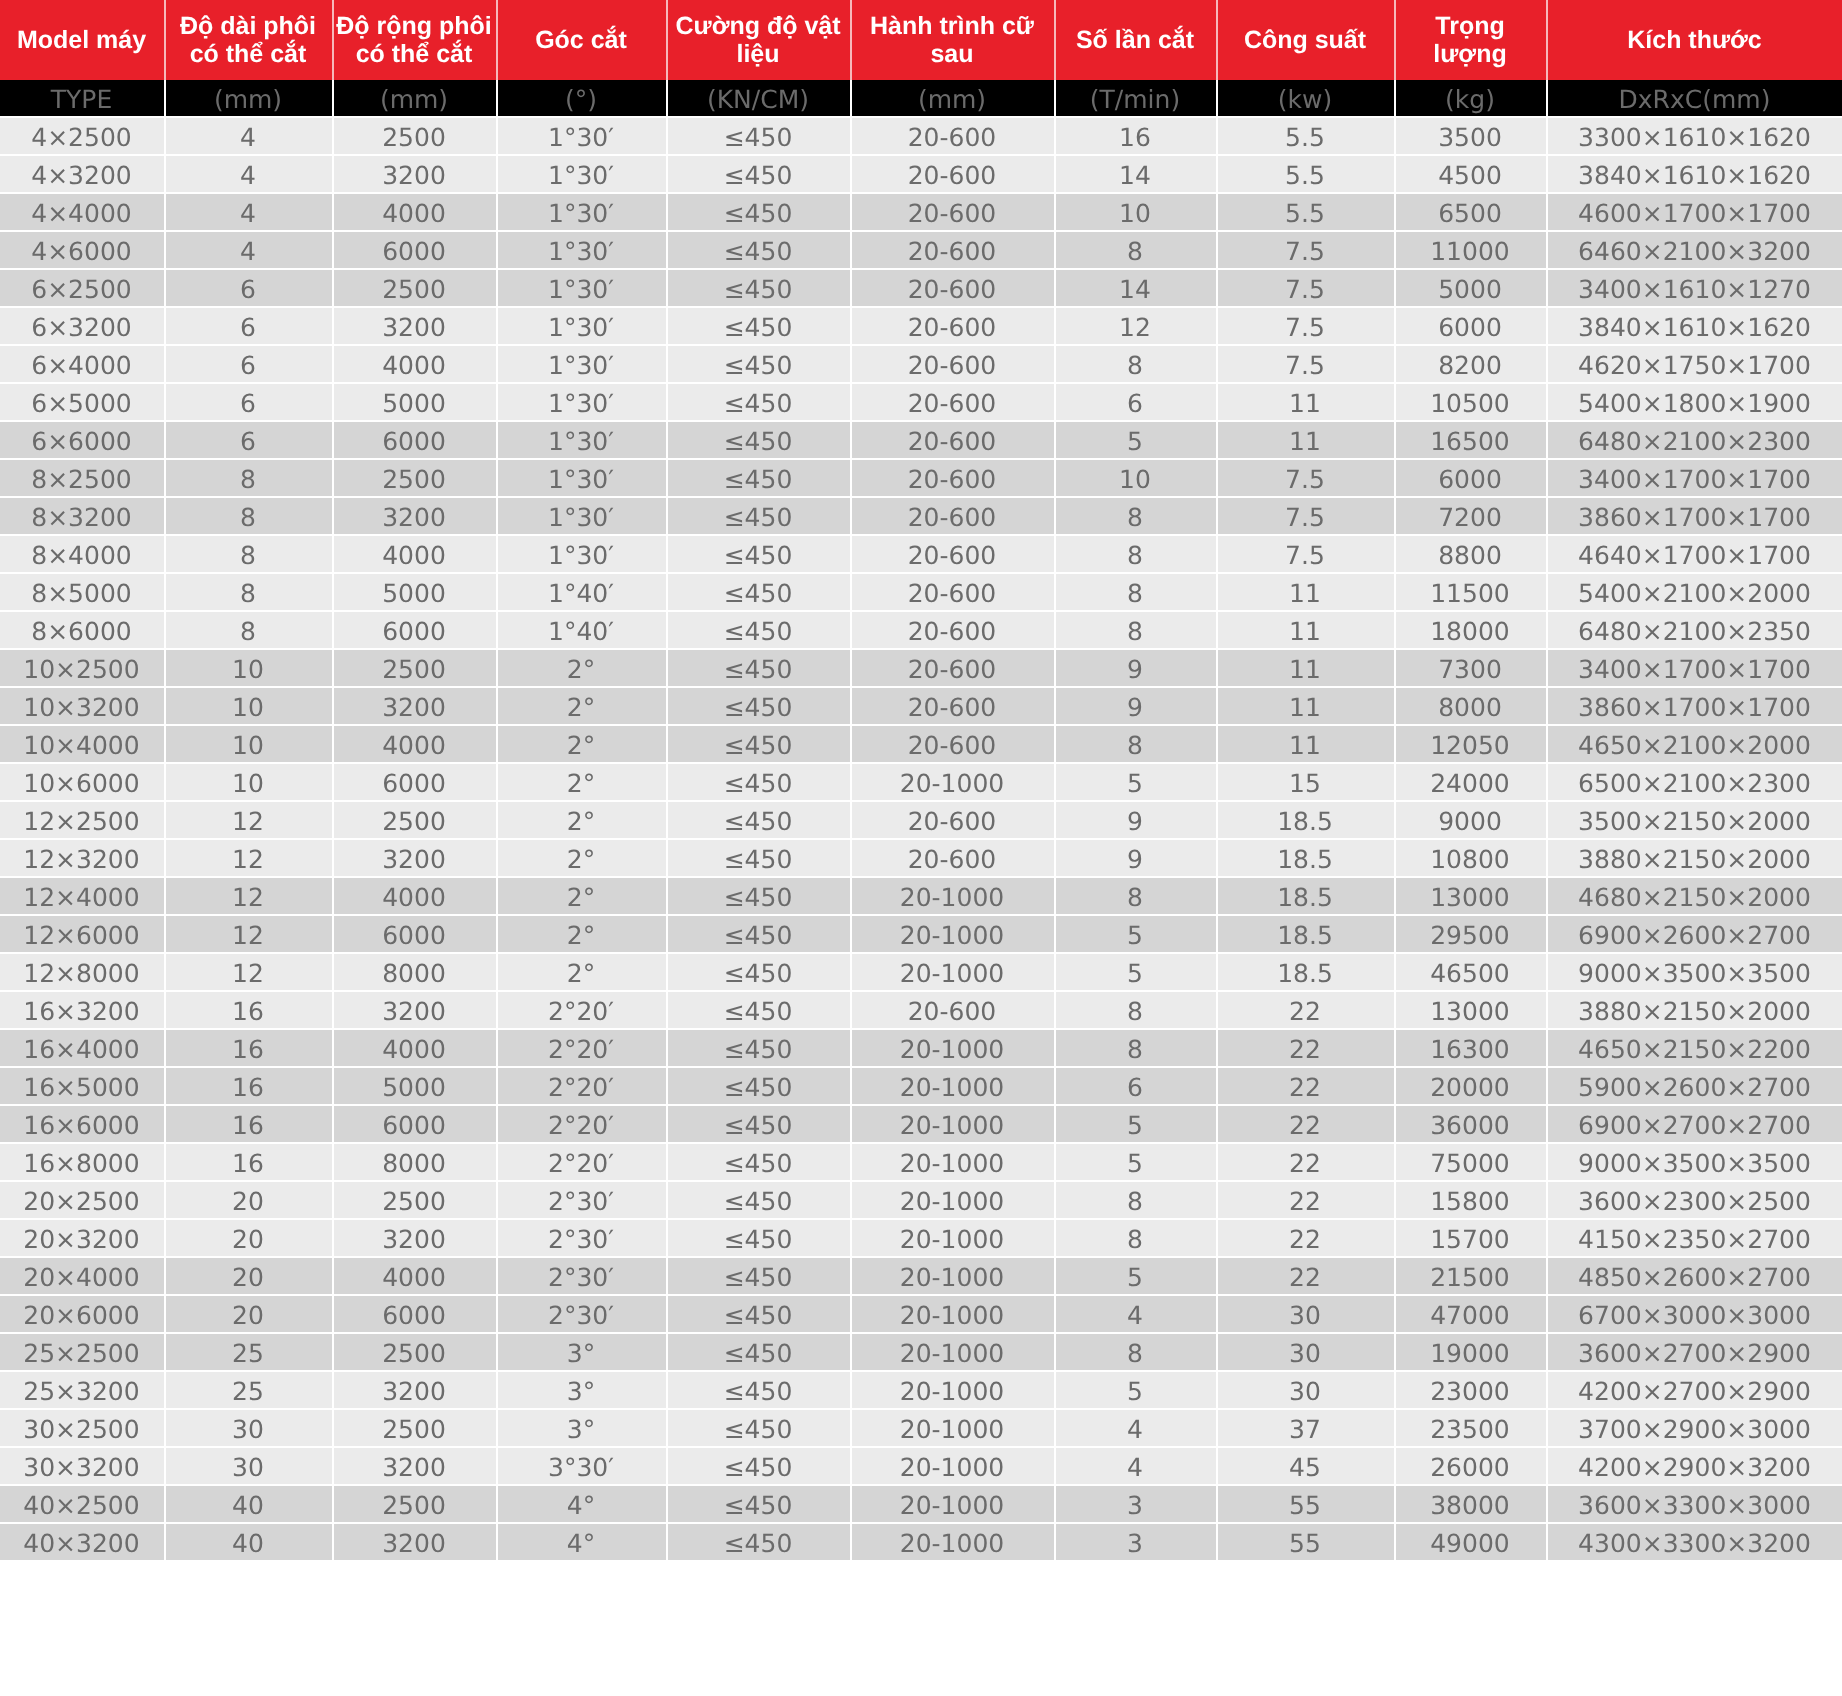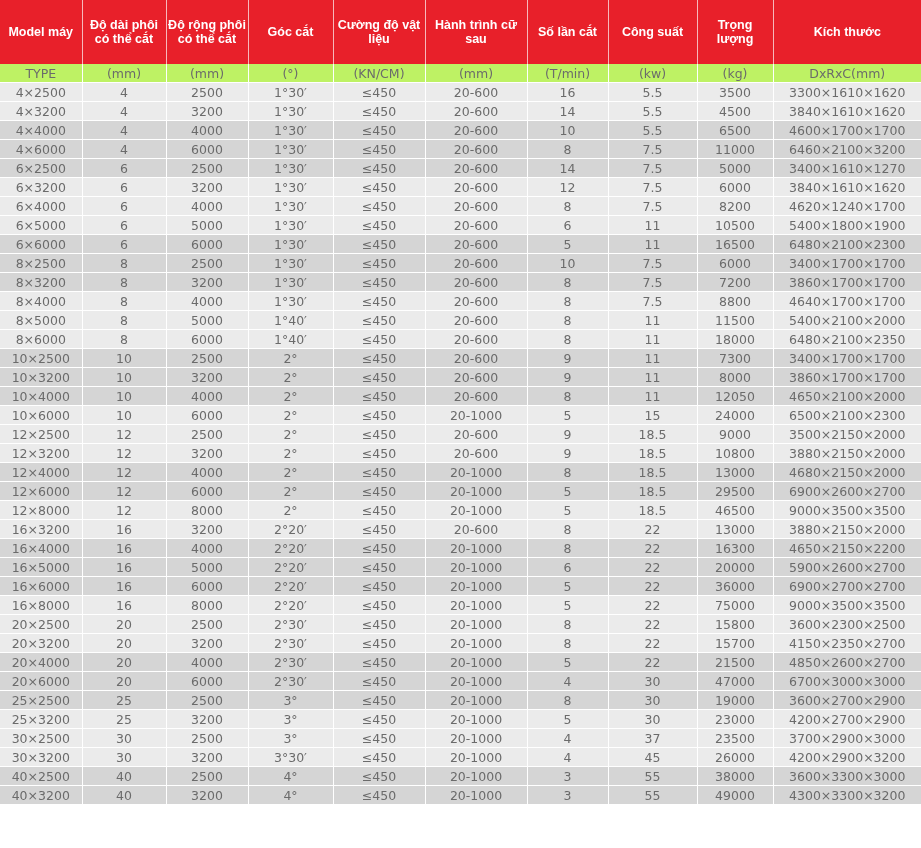--- a/index.html
+++ b/index.html
@@ -11,31 +11,31 @@
   table.spec col.c1 { width: 84px; }
   table.spec col.c2 { width: 82px; }
   table.spec col.c3 { width: 85px; }
   table.spec col.c4 { width: 92px; }
   table.spec col.c5 { width: 102px; }
   table.spec col.c6 { width: 81px; }
   table.spec col.c7 { width: 89px; }
   table.spec col.c8 { width: 76px; }
   table.spec col.c9 { width: 148px; }
   thead th { background: #e8202a; color: #ffffff; font-weight: bold; font-size: 12.5px;
-             line-height: 14px; height: 40px; padding: 12px 1px; text-align: center;
+             line-height: 14px; height: 40px; padding: 0 1px; text-align: center;
              border-right: 1px solid #f7b8bb; vertical-align: middle; }
   thead th:last-child { border-right: none; }
   tbody td { height: 18px; padding: 0; text-align: center; font-size: 13.5px;
              color: #6b6b6b; border-right: 1px solid #ffffff; border-bottom: 1px solid #ffffff;
              font-family: "DejaVu Sans", "Liberation Sans", sans-serif; font-size: 12.5px;
              white-space: nowrap; overflow: hidden; }
   tbody td:last-child { border-right: none; }
   tbody tr.L td { background: #ebebeb; }
   tbody tr.D td { background: #d5d5d5; }
-  tbody tr.units td { background: #bef264; }
+  tbody tr.units td { background: #000000; }
   .note { position: absolute; left: 2px; top: 876px; font-size: 18px; color: #ec4899;
           font-family: "Liberation Sans", sans-serif; }
 </style>
 </head>
 <body>
 
 <table class="spec">
   <colgroup>
     <col class="c0">
       <col class="c1">
@@ -150,21 +150,21 @@
       <tr class="L">
         <td>6×4000</td>
         <td>6</td>
         <td>4000</td>
         <td>1°30′</td>
         <td>≤450</td>
         <td>20-600</td>
         <td>8</td>
         <td>7.5</td>
         <td>8200</td>
-        <td>4620×1240×1700</td>
+        <td>4620×1750×1700</td>
       </tr>
       <tr class="L">
         <td>6×5000</td>
         <td>6</td>
         <td>5000</td>
         <td>1°30′</td>
         <td>≤450</td>
         <td>20-600</td>
         <td>6</td>
         <td>11</td>

